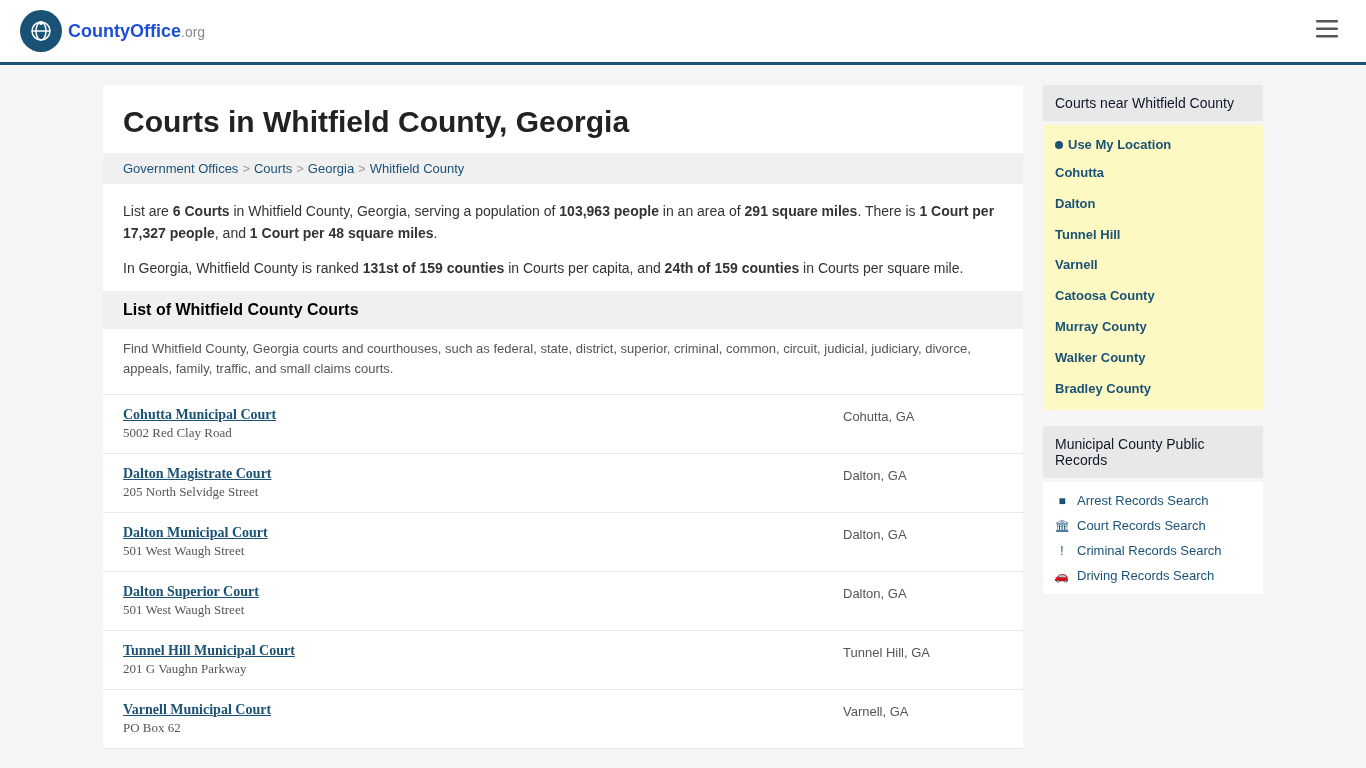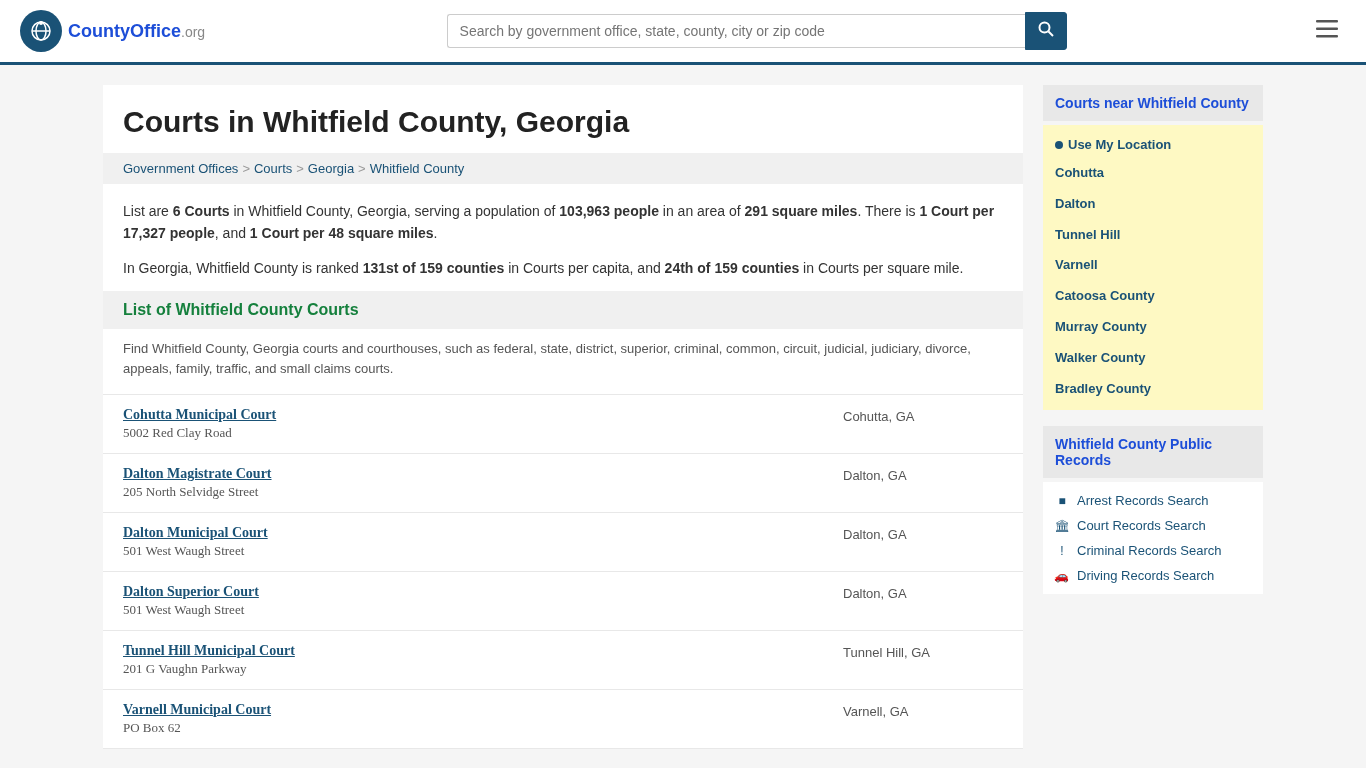--- a/index.html
+++ b/index.html
@@ -126,21 +126,21 @@
       color: #333;
       padding: 0 20px 12px;
     }
     .summary-text strong { font-weight: bold; }
 
     .section-title {
       background: #f0f0f0;
       font-size: 16px;
       font-weight: bold;
       padding: 10px 20px;
-      color: #15803d;
+      color: #000000;
       margin-bottom: 10px;
     }
 
     .section-desc {
       font-size: 13px;
       color: #555;
       padding: 0 20px 16px;
       line-height: 1.5;
     }
 
@@ -176,24 +176,24 @@
     
     .sidebar {
       width: 220px;
       flex-shrink: 0;
     }
     .sidebar-section {
       margin-bottom: 0;
     }
     .sidebar-header {
       background: #e8e8e8;
-      font-weight: bold;
+      font-weight: normal;
       font-size: 14px;
       padding: 10px 12px;
-      color: #1d4ed8;
+      color: #0f172a;
       margin-bottom: 4px;
     }
     .sidebar-links {
       background: #fef9c3;
       padding: 6px 0;
       margin-bottom: 16px;
       font-weight: bold;
     }
     .sidebar-links a {
       display: block;
@@ -253,29 +253,20 @@
         <circle cx="14" cy="14" r="13" fill="#1a5276"></circle>
         <circle cx="14" cy="14" r="9" fill="none" stroke="#fff" stroke-width="1.5"></circle>
         <ellipse cx="14" cy="14" rx="5" ry="9" fill="none" stroke="#fff" stroke-width="1.5"></ellipse>
         <line x1="5" y1="14" x2="23" y2="14" stroke="#fff" stroke-width="1.5"></line>
         <circle cx="14" cy="6" r="2" fill="#fff"></circle>
       </svg>
     </div>
     <span class="logo-text">
       <span>CountyOffice</span><span style="font-weight:normal;color:#888;font-size:14px;">.org</span>
     </span>
-  </div>
-  <div class="search-area">
-    <input class="search-input" type="text" placeholder="Search by government office, state, county, city or zip code" style="">
-    <button class="search-btn">
-      <svg width="16" height="16" viewBox="0 0 16 16" fill="white">
-        <circle cx="6.5" cy="6.5" r="5" stroke="white" stroke-width="2" fill="none"></circle>
-        <line x1="10.5" y1="10.5" x2="15" y2="15" stroke="white" stroke-width="2"></line>
-      </svg>
-    </button>
   </div>
   <div class="header-right">
     <button class="menu-btn">
       <svg width="22" height="18" viewBox="0 0 22 18" fill="#555">
         <rect y="0" width="22" height="2.5" rx="1"></rect>
         <rect y="7.5" width="22" height="2.5" rx="1"></rect>
         <rect y="15" width="22" height="2.5" rx="1"></rect>
       </svg>
     </button>
   </div>
@@ -370,21 +361,21 @@
             <a href="#">Varnell</a>
             <a href="#">Catoosa County</a>
             <a href="#">Murray County</a>
             <a href="#">Walker County</a>
             <a href="#">Bradley County</a>
           </div>
       </div>
     </div>
 
     <div class="sidebar-section">
-      <div class="sidebar-header">Whitfield County Public Records</div>
+      <div class="sidebar-header">Municipal County Public Records</div>
       <div class="public-records-links" id="pr-links-container">
       <div class="pr-item">
       <span class="pr-icon">■</span>
       <span>Arrest Records Search</span>
     </div>
           <div class="pr-item">
       <span class="pr-icon">🏛</span>
       <span>Court Records Search</span>
     </div>
           <div class="pr-item">

